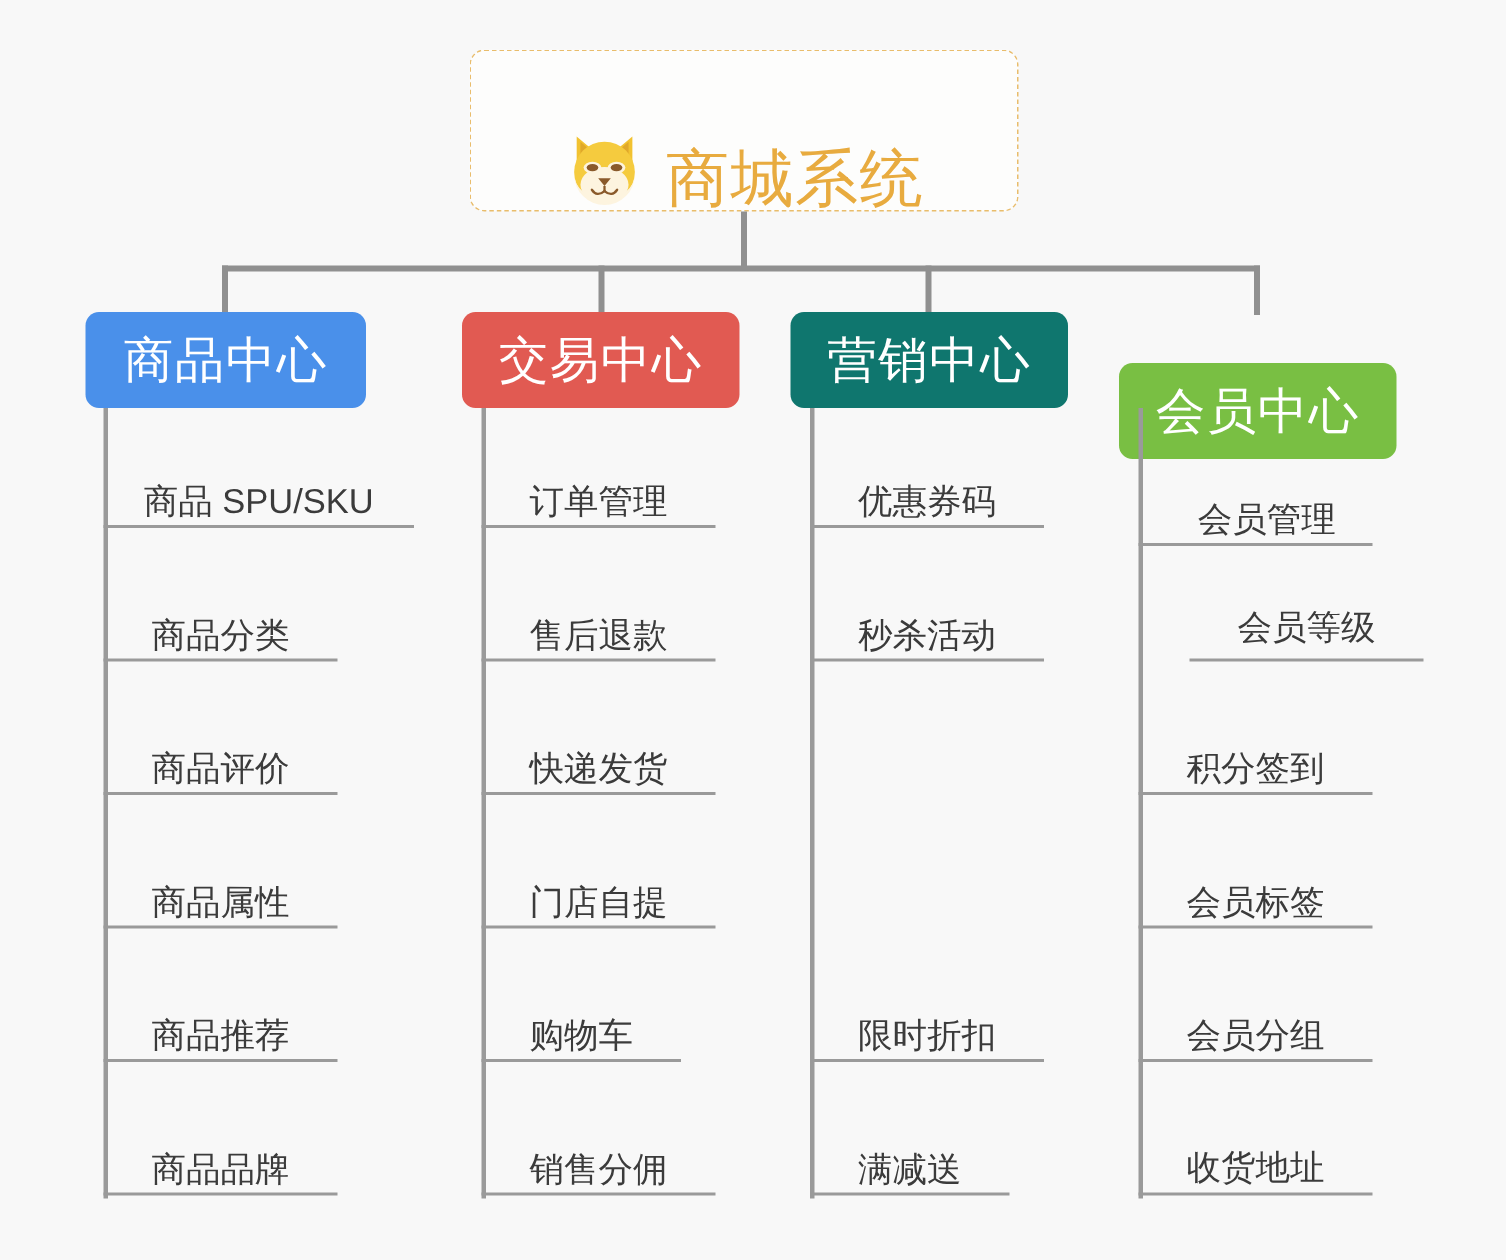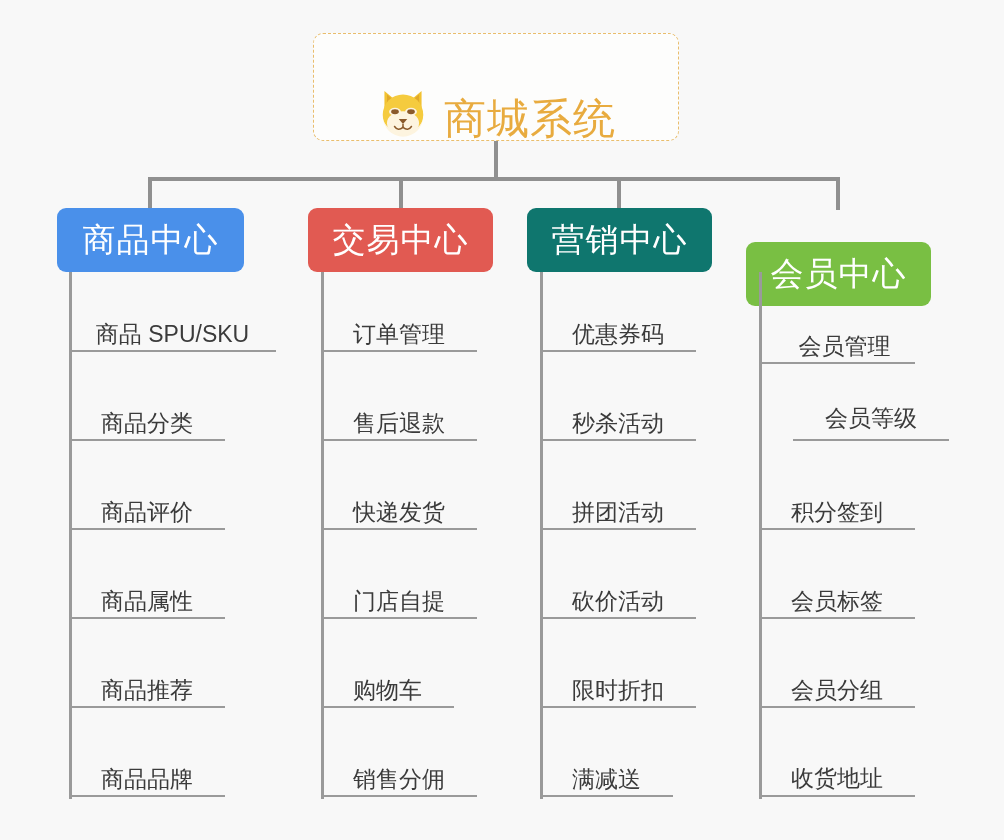--- a/index.html
+++ b/index.html
@@ -182,26 +182,20 @@
   <div class="cat-node" style="left:527px; width:185px; background:#0f766e;">
     <span>营销中心</span>
   </div>
   <div class="spine" style="left:540px; top:272px; height:527px;"></div>
   <div class="leaf" style="left:540px; top:312px; width:156px;">
     <span class="leaf-label">优惠券码</span>
   </div>
   <div class="leaf" style="left:540px; top:401px; width:156px;">
     <span class="leaf-label">秒杀活动</span>
   </div>
-  <div class="leaf" style="left:540px; top:490px; width:156px;">
-    <span class="leaf-label">拼团活动</span>
-  </div>
-  <div class="leaf" style="left:540px; top:579px; width:156px;">
-    <span class="leaf-label">砍价活动</span>
-  </div>
   <div class="leaf" style="left:540px; top:668px; width:156px;">
     <span class="leaf-label">限时折扣</span>
   </div>
   <div class="leaf" style="left:540px; top:757px; width:133px;">
     <span class="leaf-label">满减送</span>
   </div>
 
   <div class="cat-node" style="left:746px; width:185px; background:#79bf43;margin-top:34px;">
     <span>会员中心</span>
   </div>

